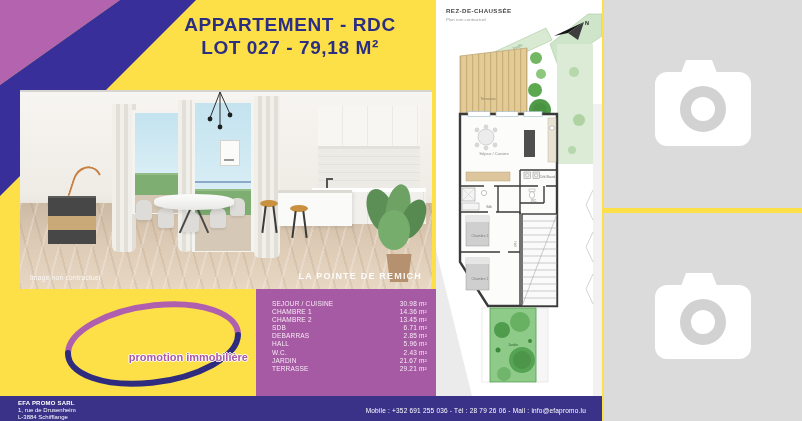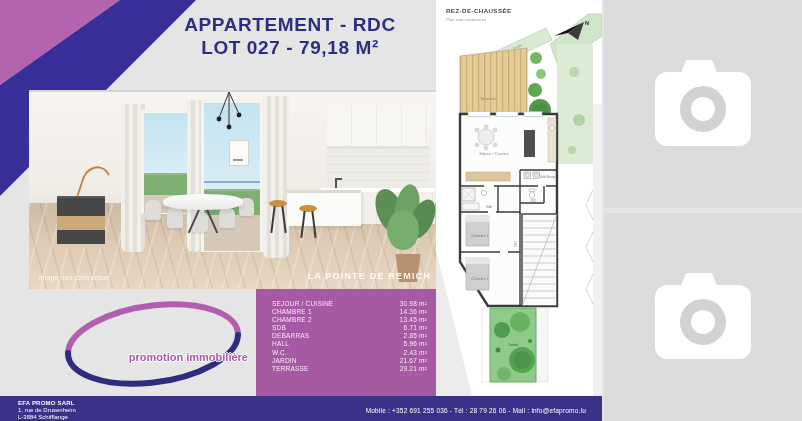--- a/index.html
+++ b/index.html
@@ -1,26 +1,26 @@
 <!DOCTYPE html>
 <html><head>
 <meta charset="utf-8">
 <style>
   html,body{margin:0;padding:0;background:#fff;font-family:"Liberation Sans",sans-serif;}
-  #stage{position:relative;width:802px;height:421px;background:#e5e5e5;overflow:hidden;}
+  #stage{position:relative;width:802px;height:421px;background:#fde047;overflow:hidden;}
 
   
   #banner{position:absolute;left:0;top:0;width:210px;height:210px;}
 
   
   .title{position:absolute;left:110px;top:13px;width:360px;text-align:center;
          color:#2c2e82;font-weight:bold;font-size:19px;line-height:23px;letter-spacing:.6px;}
 
   
-  .render{position:absolute;left:29px;top:90px;width:412px;height:197px;overflow:hidden;
+  .render{position:absolute;left:20px;top:90px;width:412px;height:197px;overflow:hidden;
           background:linear-gradient(180deg,#f7f5f1 0%,#efece6 52%,#e7e2da 60%);border-top:2px solid #d6d4d0;}
   .r-floor{position:absolute;left:0;bottom:0;width:100%;height:86px;
            background:
              repeating-linear-gradient(105deg,rgba(255,255,255,.22) 0 2px,transparent 2px 16px),
              repeating-linear-gradient(75deg,rgba(120,90,60,.10) 0 2px,transparent 2px 16px),
              linear-gradient(180deg,#cdbaa4,#ddcab4 45%,#e7d7c3);}
   .r-win{position:absolute;background:linear-gradient(#c3e3ef,#e7f4f9);border:3px solid #f4f3ef;box-sizing:border-box;}
   .r-win .hedge{position:absolute;left:0;width:100%;background:#7fae72;border-top:2px solid #93bd85;}
   .r-win .terr{position:absolute;left:0;width:100%;background:#d6c8b6;}
   .r-rail{position:absolute;left:0;width:100%;height:2px;background:#6b8fb8;opacity:.7;}

